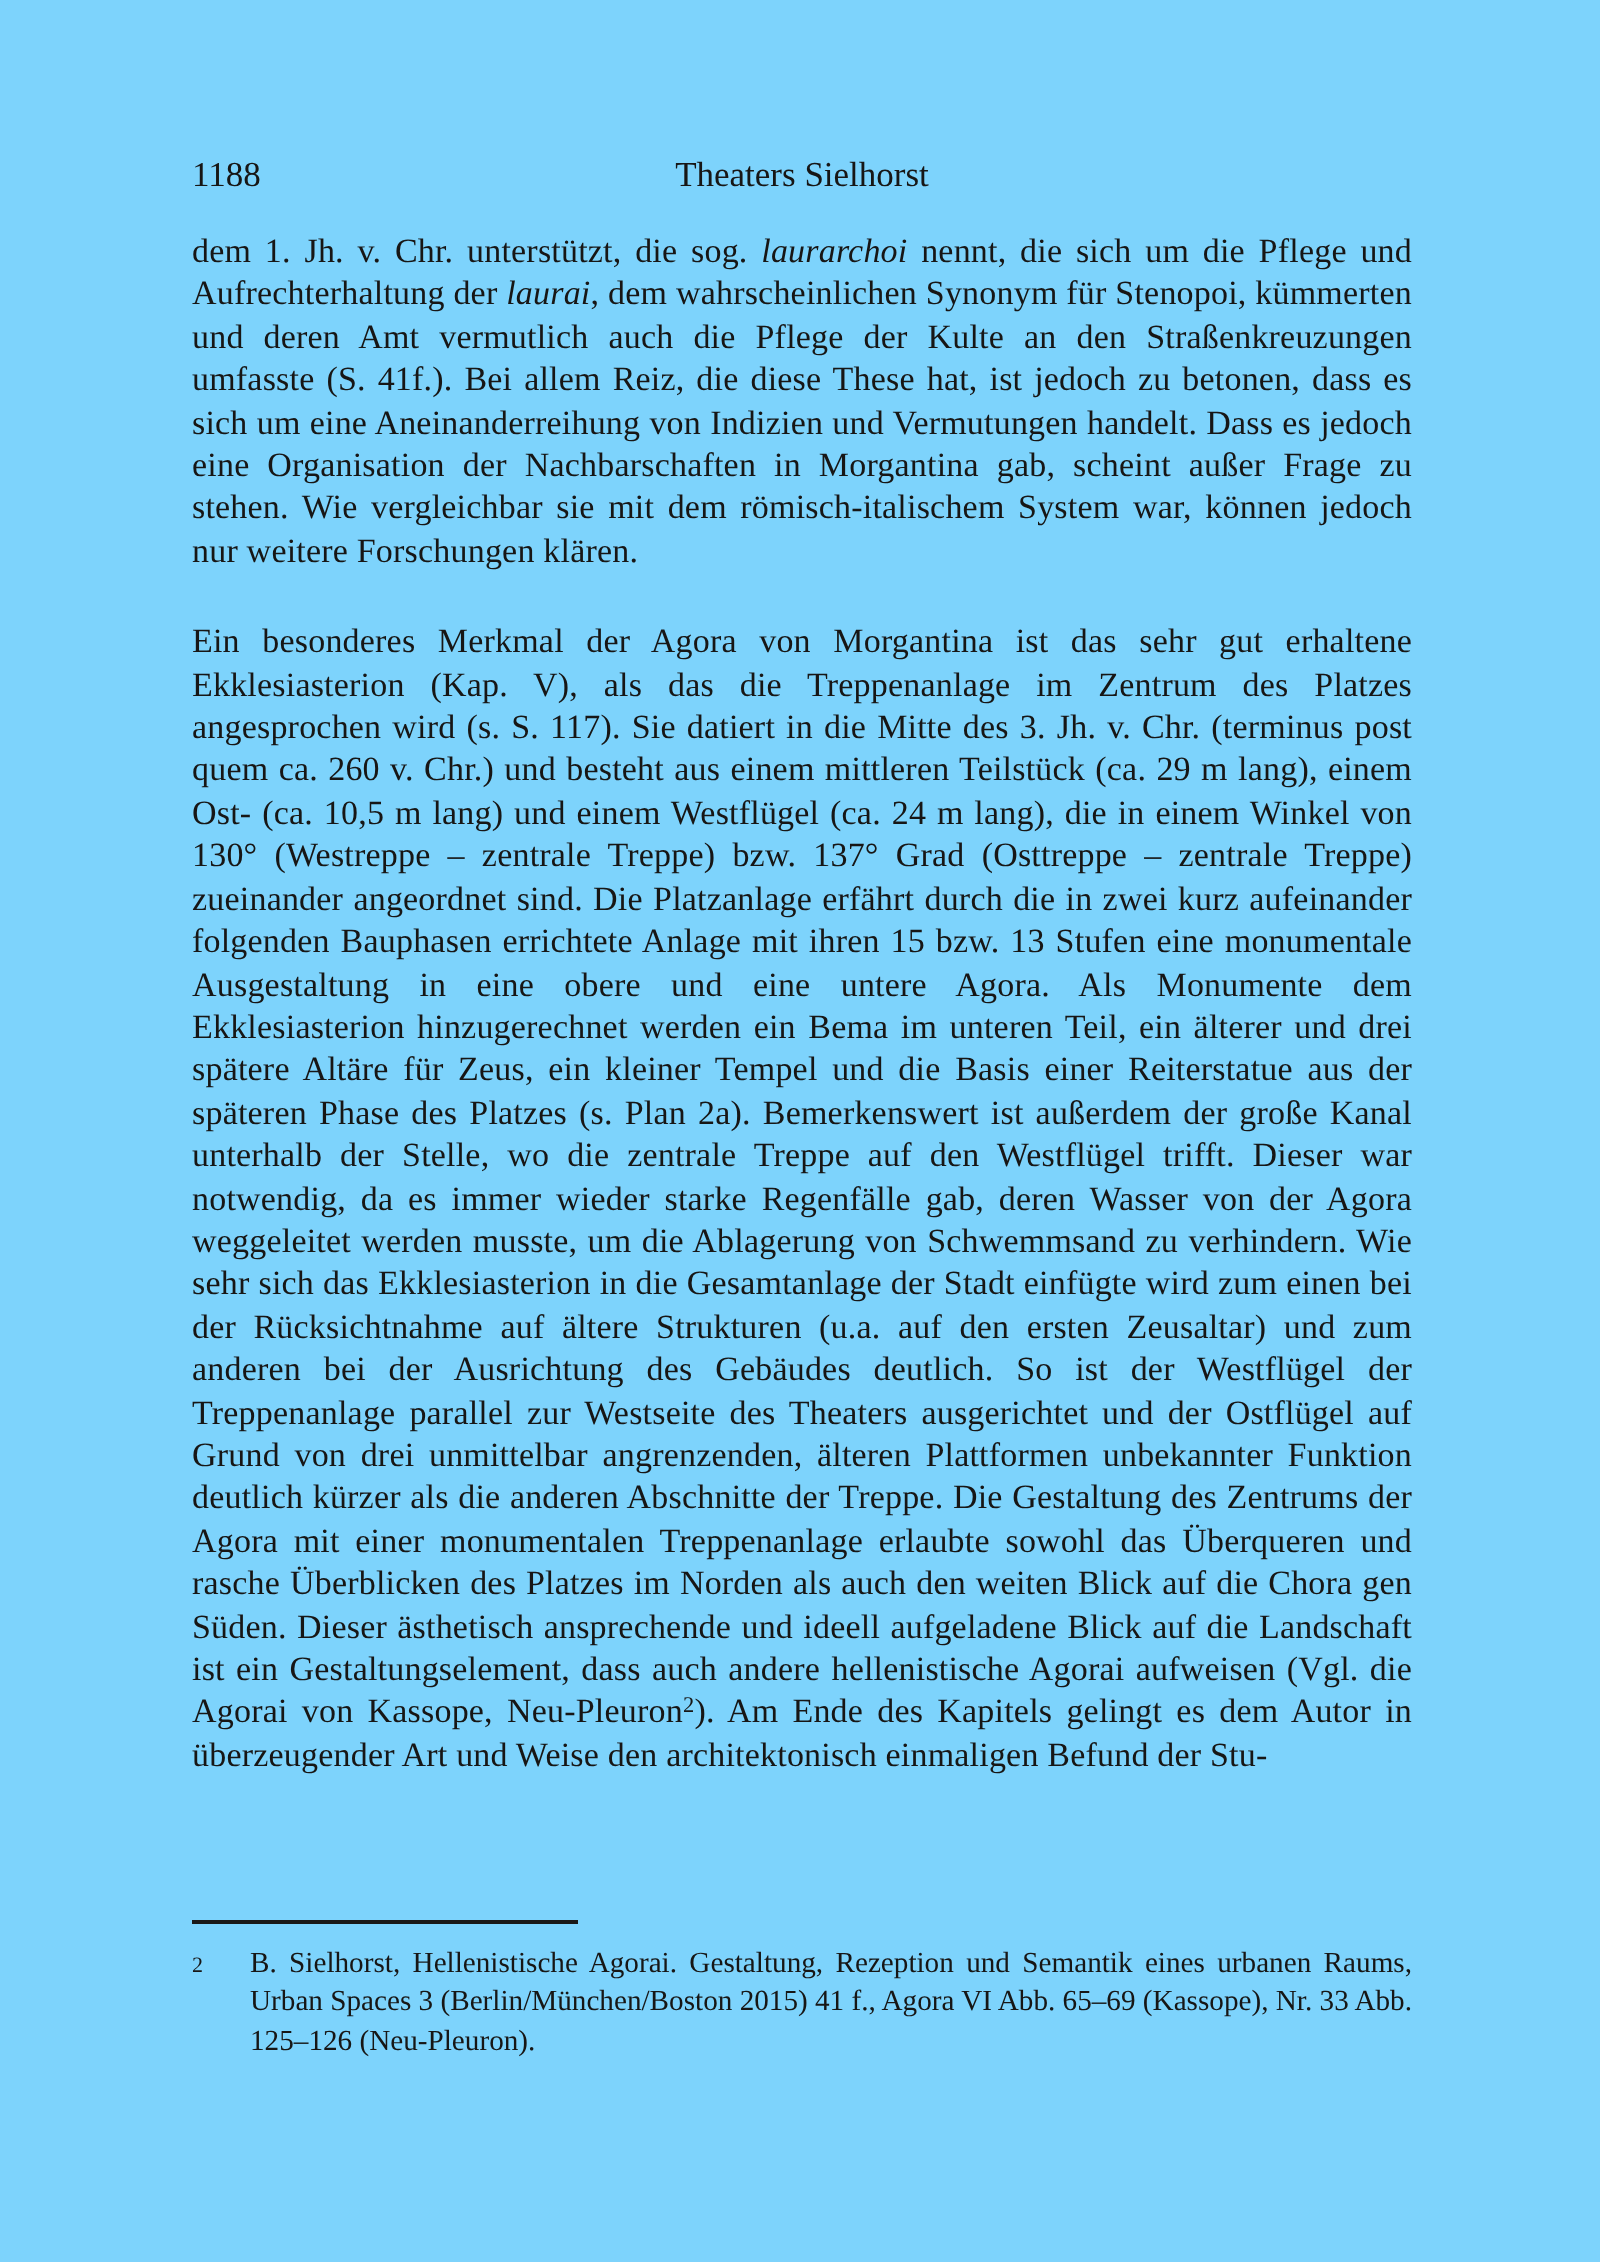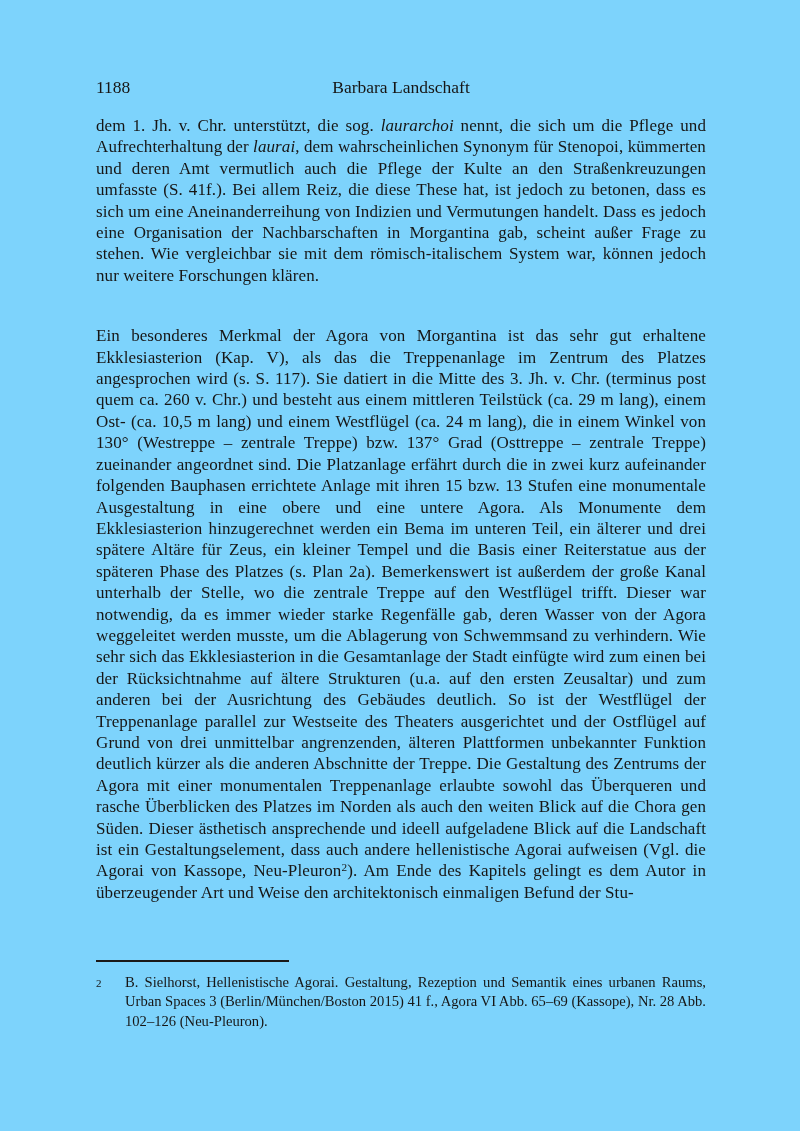--- a/index.html
+++ b/index.html
@@ -41,21 +41,21 @@
   }
   .para {
     margin: 0;
     font-size: 17px;
     line-height: 21.4px;
     text-align: justify;
     letter-spacing: 0.1px;
     font-family: Liberation Serif, serif;
   }
   .para + .para {
-    margin-top: 39px;
+    margin-top: 24px;
   }
   .para em {
     font-style: italic;
   }
   .para sup, .fn-marker {
     font-size: 0.66em;
     line-height: 0;
     vertical-align: baseline;
     position: relative;
     top: -0.45em;
@@ -87,29 +87,29 @@
     flex: 1;
   }
 </style>
 </head>
 <body>
 
 <div class="page">
 
   <header class="running-header">
     <span class="pagenum">1188</span>
-    <span class="runtitle">Barbara Landschaft</span>
+    <span class="runtitle">Theaters Sielhorst</span>
   </header>
 
   <main class="body-text">
     <p class="para"><span>dem 1. Jh. v. Chr. unterstützt, die sog. </span><em>laurarchoi</em><span> nennt, die sich um die Pflege und Aufrechterhaltung der </span><em>laurai</em><span>, dem wahrscheinlichen Synonym für Stenopoi, kümmerten und deren Amt vermutlich auch die Pflege der Kulte an den Straßenkreuzungen umfasste (S. 41f.). Bei allem Reiz, die diese These hat, ist jedoch zu betonen, dass es sich um eine Aneinanderreihung von Indizien und Vermutungen handelt. Dass es jedoch eine Organisation der Nachbarschaften in Morgantina gab, scheint außer Frage zu stehen. Wie vergleichbar sie mit dem römisch-italischem System war, können jedoch nur weitere Forschungen klären.</span></p>
     <p class="para"><span>Ein besonderes Merkmal der Agora von Morgantina ist das sehr gut erhaltene Ekklesiasterion (Kap. V), als das die Treppenanlage im Zentrum des Platzes angesprochen wird (s. S. 117). Sie datiert in die Mitte des 3. Jh. v. Chr. (terminus post quem ca. 260 v. Chr.) und besteht aus einem mittleren Teilstück (ca. 29 m lang), einem Ost- (ca. 10,5 m lang) und einem Westflügel (ca. 24 m lang), die in einem Winkel von 130° (Westreppe – zentrale Treppe) bzw. 137° Grad (Osttreppe – zentrale Treppe) zueinander angeordnet sind. Die Platzanlage erfährt durch die in zwei kurz aufeinander folgenden Bauphasen errichtete Anlage mit ihren 15 bzw. 13 Stufen eine monumentale Ausgestaltung in eine obere und eine untere Agora. Als Monumente dem Ekklesiasterion hinzugerechnet werden ein Bema im unteren Teil, ein älterer und drei spätere Altäre für Zeus, ein kleiner Tempel und die Basis einer Reiterstatue aus der späteren Phase des Platzes (s. Plan 2a). Bemerkenswert ist außerdem der große Kanal unterhalb der Stelle, wo die zentrale Treppe auf den Westflügel trifft. Dieser war notwendig, da es immer wieder starke Regenfälle gab, deren Wasser von der Agora weggeleitet werden musste, um die Ablagerung von Schwemmsand zu verhindern. Wie sehr sich das Ekklesiasterion in die Gesamtanlage der Stadt einfügte wird zum einen bei der Rücksichtnahme auf ältere Strukturen (u.a. auf den ersten Zeusaltar) und zum anderen bei der Ausrichtung des Gebäudes deutlich. So ist der Westflügel der Treppenanlage parallel zur Westseite des Theaters ausgerichtet und der Ostflügel auf Grund von drei unmittelbar angrenzenden, älteren Plattformen unbekannter Funktion deutlich kürzer als die anderen Abschnitte der Treppe. Die Gestaltung des Zentrums der Agora mit einer monumentalen Treppenanlage erlaubte sowohl das Überqueren und rasche Überblicken des Platzes im Norden als auch den weiten Blick auf die Chora gen Süden. Dieser ästhetisch ansprechende und ideell aufgeladene Blick auf die Landschaft ist ein Gestaltungselement, dass auch andere hellenistische Agorai aufweisen (Vgl. die Agorai von Kassope, Neu-Pleuron</span><sup>2</sup><span>). Am Ende des Kapitels gelingt es dem Autor in überzeugender Art und Weise den architektonisch einmaligen Befund der Stu-</span></p>
   </main>
 
   <footer class="footnote-area">
     <div class="fn-rule"></div>
     <div class="footnote">
       <span class="fn-marker-cell"><sup class="fn-marker">2</sup></span>
-      <span class="fn-text">B. Sielhorst, Hellenistische Agorai. Gestaltung, Rezeption und Semantik eines urbanen Raums, Urban Spaces 3 (Berlin/München/Boston 2015) 41 f., Agora VI Abb. 65–69 (Kassope), Nr. 28 Abb. 102–126 (Neu-Pleuron).</span>
+      <span class="fn-text">B. Sielhorst, Hellenistische Agorai. Gestaltung, Rezeption und Semantik eines urbanen Raums, Urban Spaces 3 (Berlin/München/Boston 2015) 41 f., Agora VI Abb. 65–69 (Kassope), Nr. 33 Abb. 125–126 (Neu-Pleuron).</span>
     </div>
   </footer>
 
 </div>
 
 </body></html>

